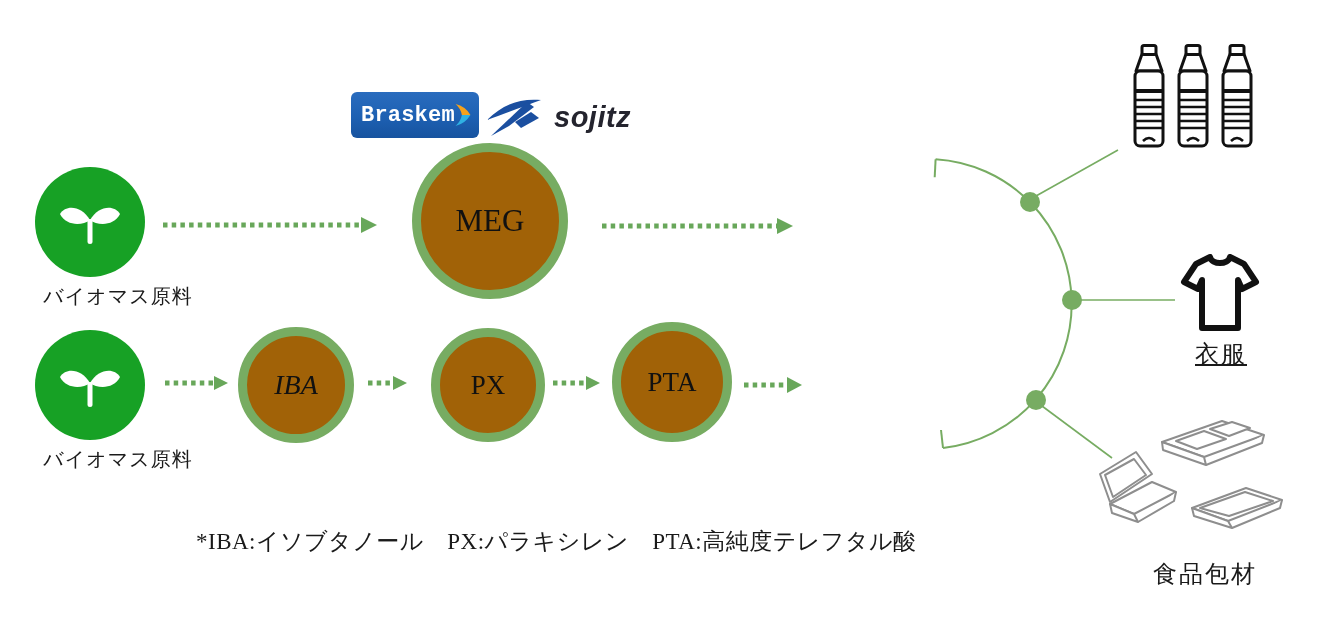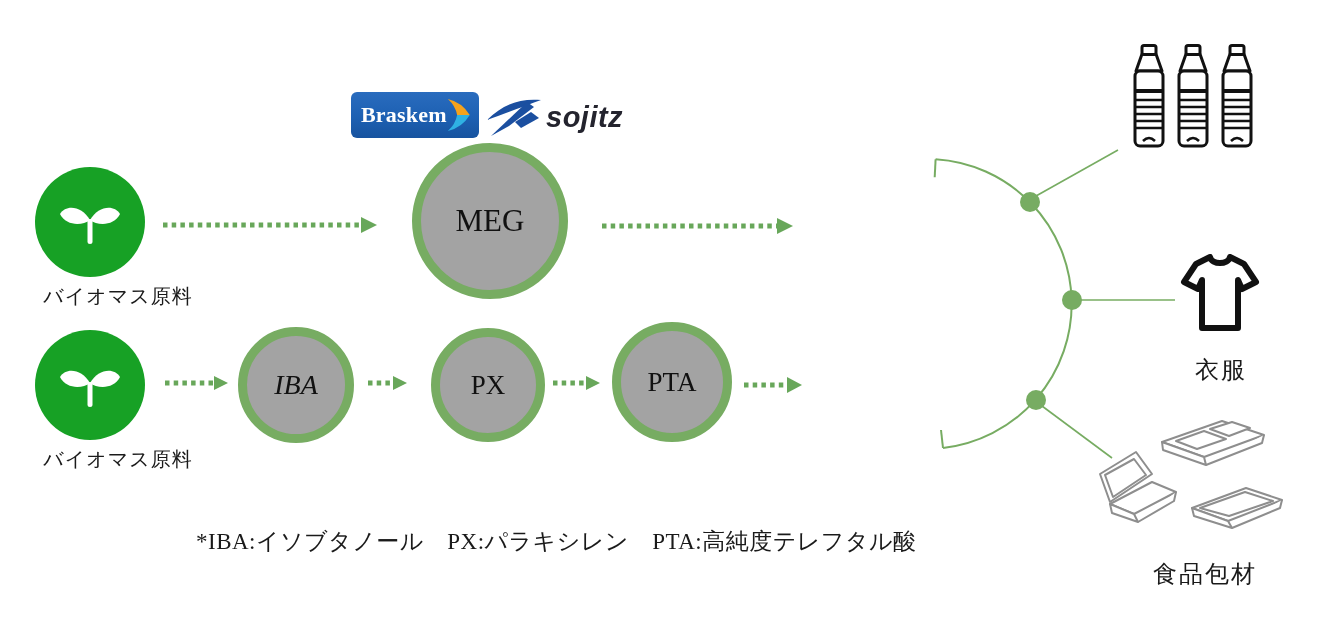--- a/index.html
+++ b/index.html
@@ -9,37 +9,37 @@
   }
   .abs{position:absolute;}
   
   .braskem{
     left:351px;top:92px;width:128px;height:46px;border-radius:6px;
     background:linear-gradient(180deg,#2a6cbe 0%,#1d60b2 55%,#17539f 100%);
     display:flex;align-items:center;justify-content:space-between;
     padding:0 7px 0 10px;box-sizing:border-box;
   }
   .braskem-text{
-    color:#ffffff;font-family:Liberation Serif, serif;
+    color:#ffffff;font-family:Liberation Mono, monospace;
     font-weight:700;font-size:22px;letter-spacing:0.2px;
   }
   .sojitz{
-    left:487px;top:95px;height:44px;display:flex;align-items:center;gap:5px;
+    left:487px;top:95px;height:44px;display:flex;align-items:center;gap:13px;
   }
   .sojitz-text{
     font-family:"Liberation Sans","DejaVu Sans",sans-serif;
     font-weight:700;font-style:italic;font-size:29px;color:#24242e;letter-spacing:0.5px;
   }
   
   .biomass{
     width:110px;height:110px;border-radius:50%;background:#17a125;
     display:flex;align-items:center;justify-content:center;
   }
   .node{
-    border-radius:50%;background:#a3a3a3;border:9px solid #77ac62;
+    border-radius:50%;background:#a16207;border:9px solid #77ac62;
     display:flex;align-items:center;justify-content:center;
     color:#111;box-sizing:border-box;
   }
   .node-meg{left:412px;top:143px;width:156px;height:156px;font-size:31px;}
   .node-iba{left:238px;top:327px;width:116px;height:116px;font-size:28px;font-style:italic;}
   .node-px {left:431px;top:328px;width:114px;height:114px;font-size:27px;}
   .node-pta{left:612px;top:322px;width:120px;height:120px;font-size:27px;}
   .node-pet{
     left:806px;top:182px;width:244px;height:244px;border-width:5px;
     flex-direction:column;font-size:25px;font-weight:700;line-height:1.38;text-align:center;
@@ -169,21 +169,21 @@
       </g>
     </defs>
     <use href="#bottle" x="0"></use>
     <use href="#bottle" x="44"></use>
     <use href="#bottle" x="88"></use>
   </svg>
 
   <svg class="abs" style="left:1178px;top:254px;" width="84" height="80" viewBox="0 0 84 80">
     <path d="M18,10 L32,3 C34,11 50,11 52,3 L66,10 L78,28 L64,35 L60,26 L60,74 L24,74 L24,26 L20,35 L6,28 Z" fill="#ffffff" stroke="#111" stroke-width="6" stroke-linejoin="round"></path>
   </svg>
-  <div class="abs lbl lbl-prod" style="left:1156px;top:354px;width:130px;">衣服</div>
+  <div class="abs lbl lbl-prod" style="left:1156px;top:338px;width:130px;text-decoration:underline;">衣服</div>
 
   <svg class="abs" style="left:1096px;top:416px;" width="195" height="118" viewBox="0 0 195 118" stroke="#8e8e8e" stroke-width="2" fill="#ffffff" stroke-linejoin="round">
 
     <g>
       <path d="M66,26 L126,5 L168,19 L108,41 Z"></path>
       <path d="M66,26 L67,34 L110,49 L108,41 Z"></path>
       <path d="M168,19 L166,27 L110,49"></path>
       <path d="M80,25 L108,15 L130,23 L101,33 Z"></path>
       <path d="M114,13 L136,6 L154,12 L133,20 Z"></path>
     </g>

